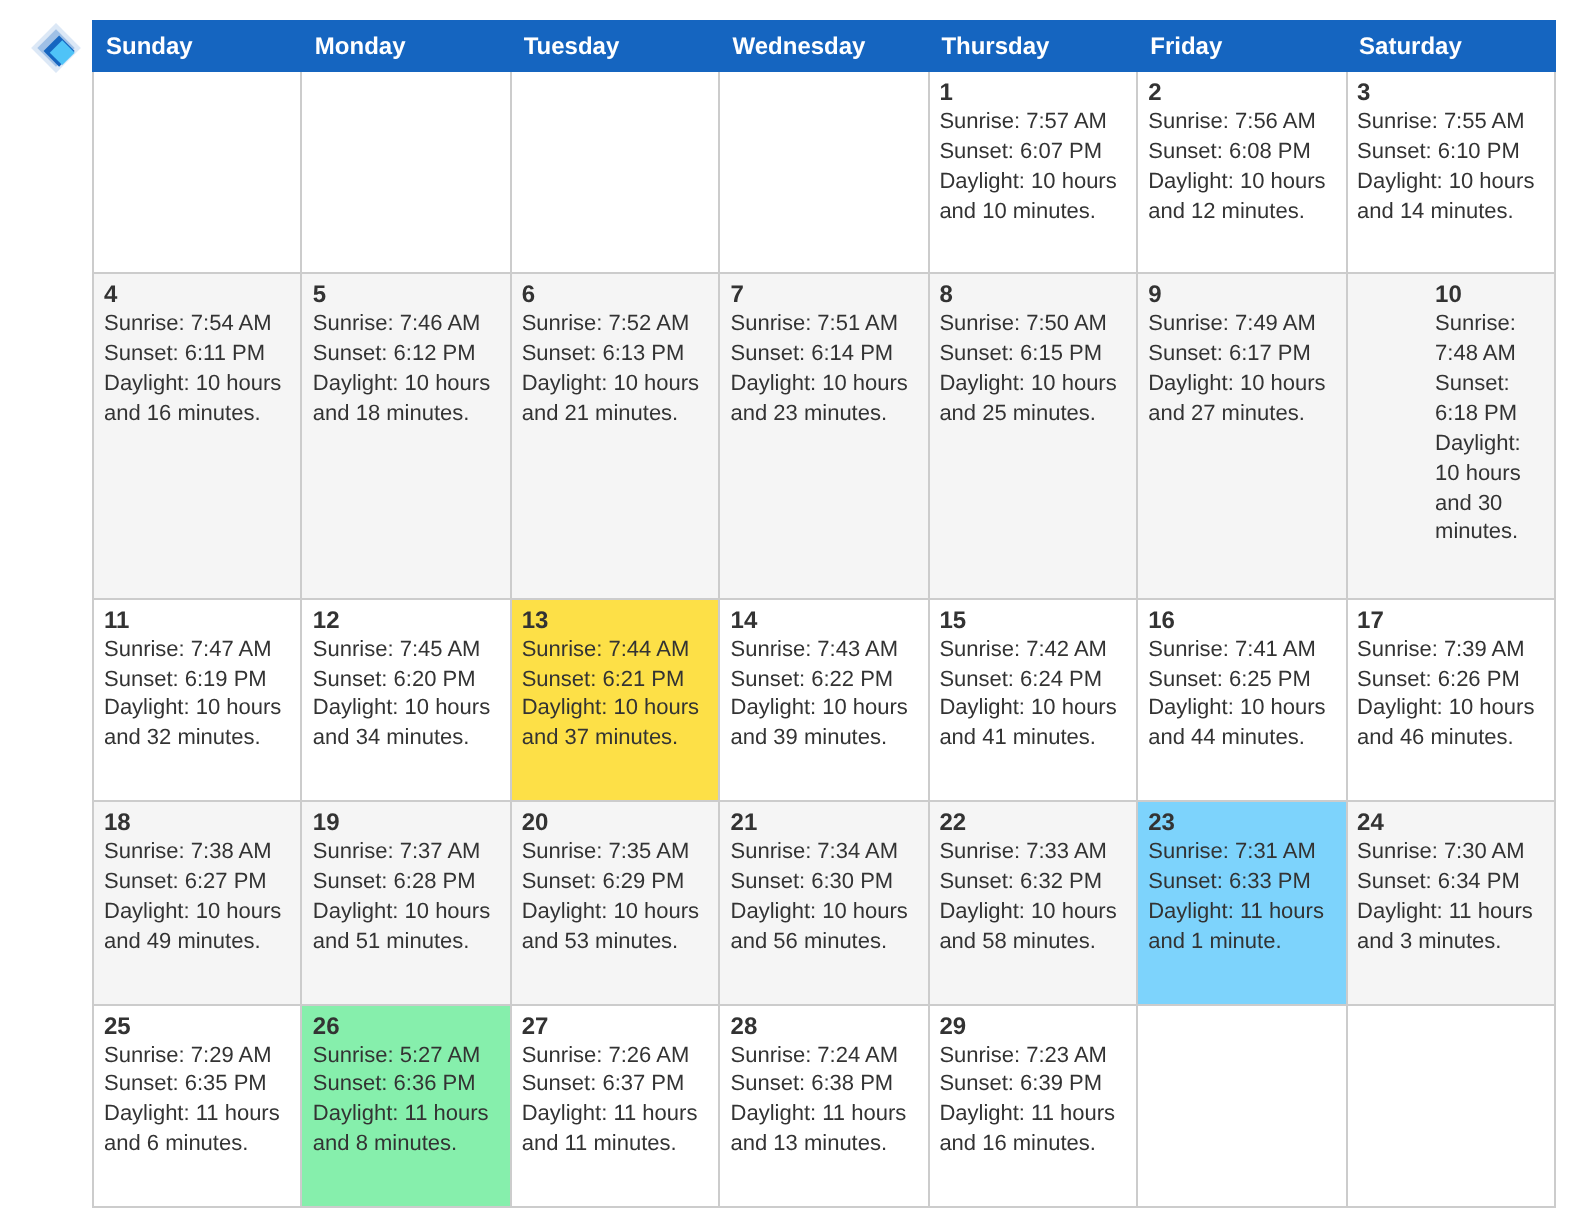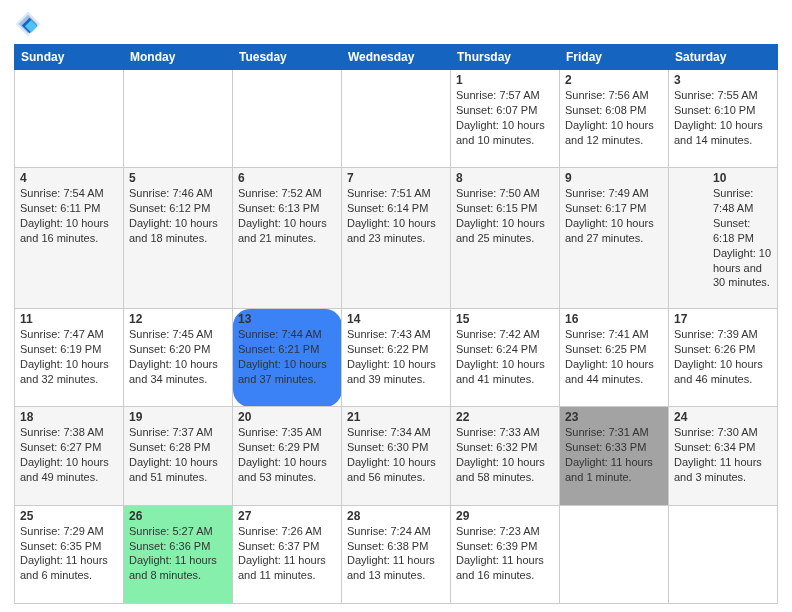--- a/index.html
+++ b/index.html
@@ -7,21 +7,21 @@
       font-family: Arial, sans-serif;
       background: #fff;
       width: 792px;
       height: 612px;
       overflow: hidden;
     }
     .page {
       width: 792px;
       height: 612px;
       display: flex;
-      flex-direction: column;
+      flex-direction: row;
       padding: 10px 14px 8px 14px;
     }
     .header {
       display: flex;
       justify-content: space-between;
       align-items: flex-start;
       margin-bottom: 6px;
     }
     .logo {
       display: flex;
@@ -218,21 +218,21 @@
 Daylight: 10 hours
 and 32 minutes.</div>
           </td>
           <td style="background: rgb(255, 255, 255);">
             <span class="day-num">12</span>
             <div class="day-info">Sunrise: 7:45 AM
 Sunset: 6:20 PM
 Daylight: 10 hours
 and 34 minutes.</div>
           </td>
-          <td style="background: #3b82f6; border-radius: 17px;">
+          <td style="background: #fde047;">
             <span class="day-num">13</span>
             <div class="day-info">Sunrise: 7:44 AM
 Sunset: 6:21 PM
 Daylight: 10 hours
 and 37 minutes.</div>
           </td>
           <td style="background: rgb(255, 255, 255);">
             <span class="day-num">14</span>
             <div class="day-info">Sunrise: 7:43 AM
 Sunset: 6:22 PM
@@ -290,21 +290,21 @@
 Daylight: 10 hours
 and 56 minutes.</div>
           </td>
           <td style="background: rgb(245, 245, 245);">
             <span class="day-num">22</span>
             <div class="day-info">Sunrise: 7:33 AM
 Sunset: 6:32 PM
 Daylight: 10 hours
 and 58 minutes.</div>
           </td>
-          <td style="background: #a3a3a3;">
+          <td style="background: #7dd3fc;">
             <span class="day-num">23</span>
             <div class="day-info">Sunrise: 7:31 AM
 Sunset: 6:33 PM
 Daylight: 11 hours
 and 1 minute.</div>
           </td>
           <td style="background: rgb(245, 245, 245);">
             <span class="day-num">24</span>
             <div class="day-info">Sunrise: 7:30 AM
 Sunset: 6:34 PM

